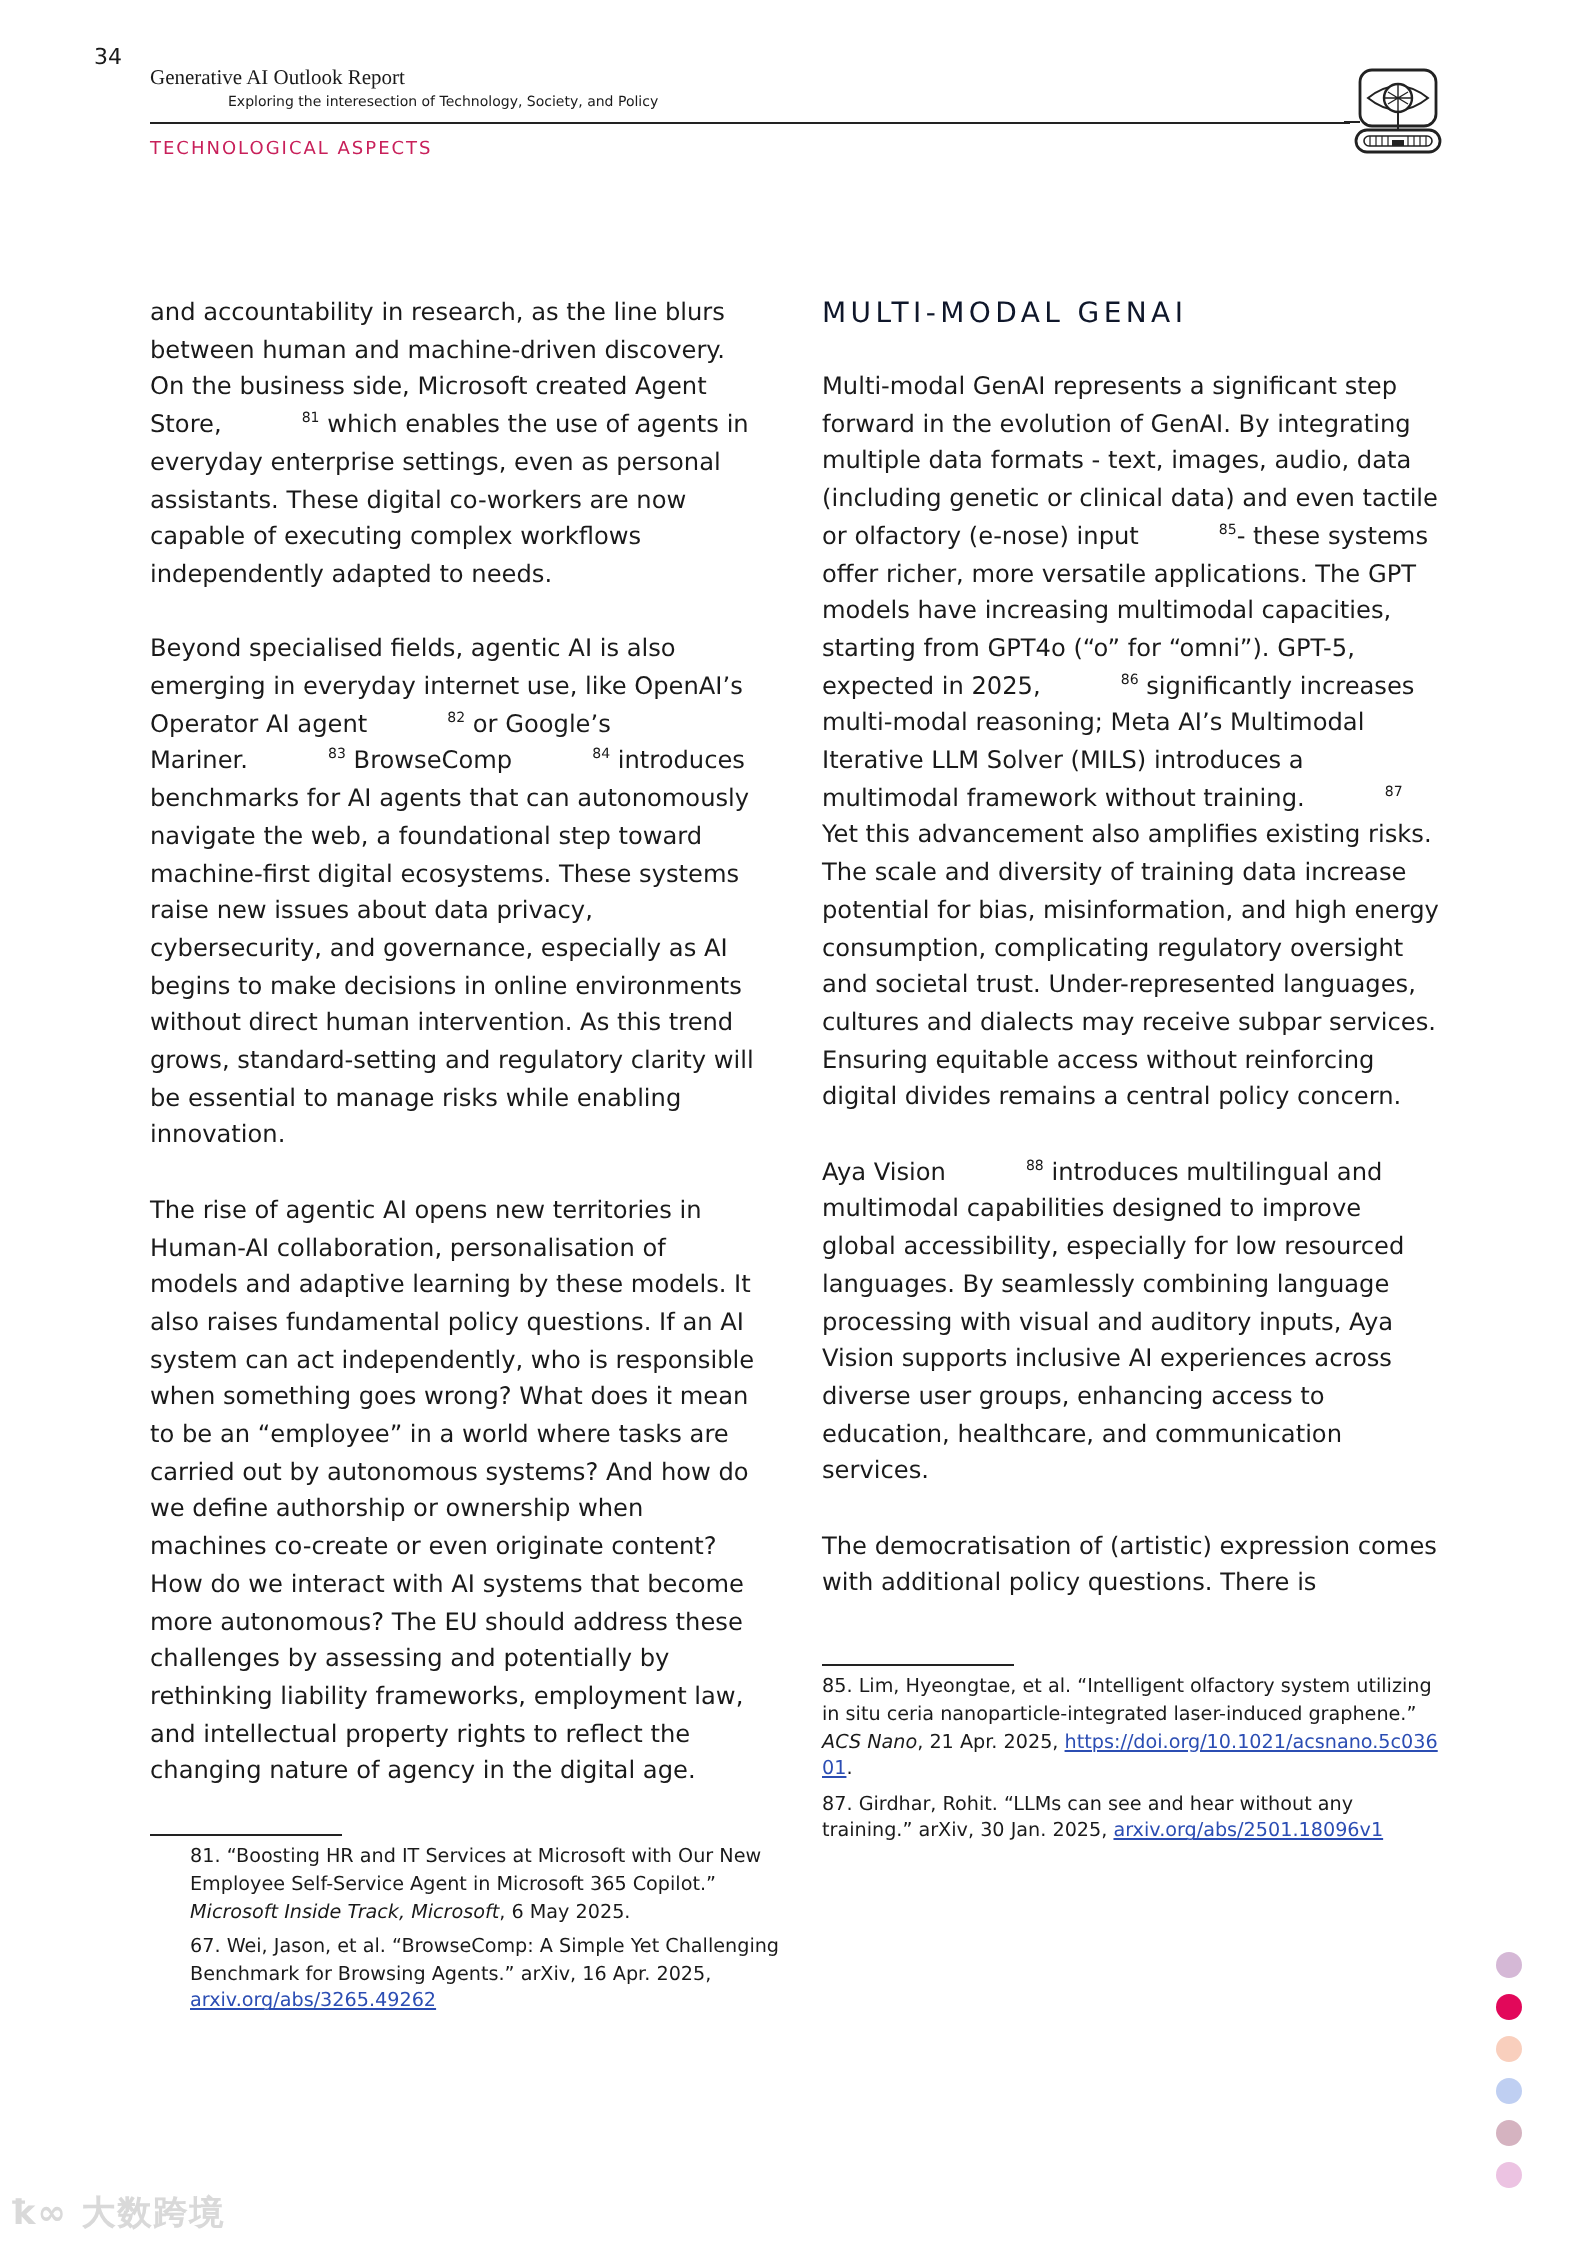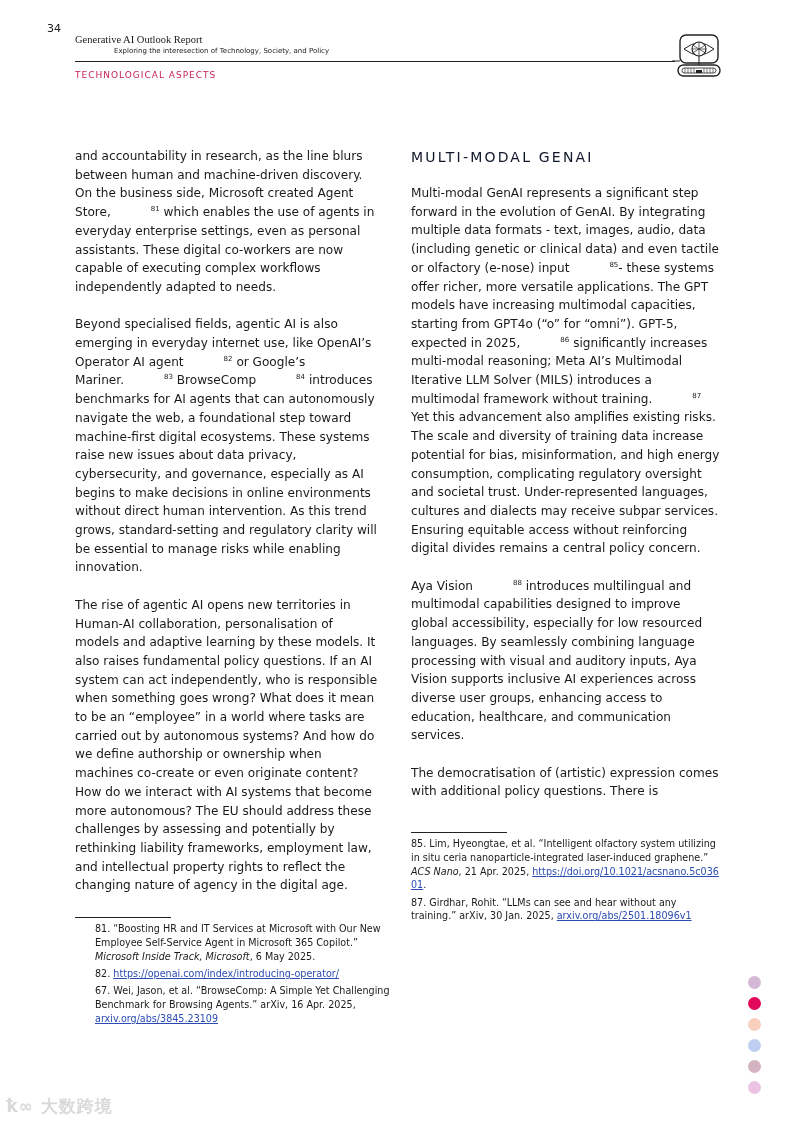--- a/index.html
+++ b/index.html
@@ -57,22 +57,21 @@
 <div class="heading">MULTI-MODAL GENAI</div>
 <div class="col col-right">
   <p><span>Multi-modal GenAI represents a significant step forward in the evolution of GenAI. By integrating multiple data formats - text, images, audio, data (including genetic or clinical data) and even tactile or olfactory (e-nose) input</span><sup>85</sup><span>- these systems offer richer, more versatile applications. The GPT models have increasing multimodal capacities, starting from GPT4o (“o” for “omni”). GPT-5, expected in 2025,</span><sup>86</sup><span> significantly increases multi-modal reasoning; Meta AI’s Multimodal Iterative LLM Solver (MILS) introduces a multimodal framework without training.</span><sup>87</sup><span> Yet this advancement also amplifies existing risks. The scale and diversity of training data increase potential for bias, misinformation, and high energy consumption, complicating regulatory oversight and societal trust. Under-represented languages, cultures and dialects may receive subpar services. Ensuring equitable access without reinforcing digital divides remains a central policy concern.</span></p>
   <p><span>Aya Vision</span><sup>88</sup><span> introduces multilingual and multimodal capabilities designed to improve global accessibility, especially for low resourced languages. By seamlessly combining language processing with visual and auditory inputs, Aya Vision supports inclusive AI experiences across diverse user groups, enhancing access to education, healthcare, and communication services.</span></p>
   <p>The democratisation of (artistic) expression comes with additional policy questions. There is</p>
 </div>
 
 <div class="fn-rule" style="left:75px; top:917px;"></div>
 <div class="fn-block fn-left">
   <div class="fn"><span>81. </span><span>“Boosting HR and IT Services at Microsoft with Our New Employee Self-Service Agent in Microsoft 365 Copilot.” </span><i>Microsoft Inside Track, Microsoft</i><span>, 6 May 2025.</span></div>
-  <div class="fn"><span>82. </span><a class="link" href="#">https://openai.com/index/introducing-operator/</a></div>
-  <div class="fn"><span>67. </span><span>Wei, Jason, et al. “BrowseComp: A Simple Yet Challenging Benchmark for Browsing Agents.” arXiv, 16 Apr. 2025, </span><a class="link" href="#">arxiv.org/abs/3845.23109</a></div>
+  <div class="fn"><span>67. </span><span>Wei, Jason, et al. “BrowseComp: A Simple Yet Challenging Benchmark for Browsing Agents.” arXiv, 16 Apr. 2025, </span><a class="link" href="#">arxiv.org/abs/3265.49262</a></div>
 </div>
 
 <div class="fn-rule" style="left:411px; top:832px;"></div>
 <div class="fn-block fn-right">
   <div class="fn"><span>85. </span><span>Lim, Hyeongtae, et al. “Intelligent olfactory system utilizing in situ ceria nanoparticle-integrated laser-induced graphene.” </span><i>ACS Nano</i><span>, 21 Apr. 2025, </span><a class="link" style="word-break:break-all;" href="#">https://doi.org/10.1021/acsnano.5c03601</a><span>.</span></div>
   <div class="fn"><span>87. </span><span>Girdhar, Rohit. “LLMs can see and hear without any training.” arXiv, 30 Jan. 2025, </span><a class="link" href="#">arxiv.org/abs/2501.18096v1</a></div>
 </div>
 
 <div class="dots">
   <div class="dot" style="background: rgb(213, 184, 214);"></div>

